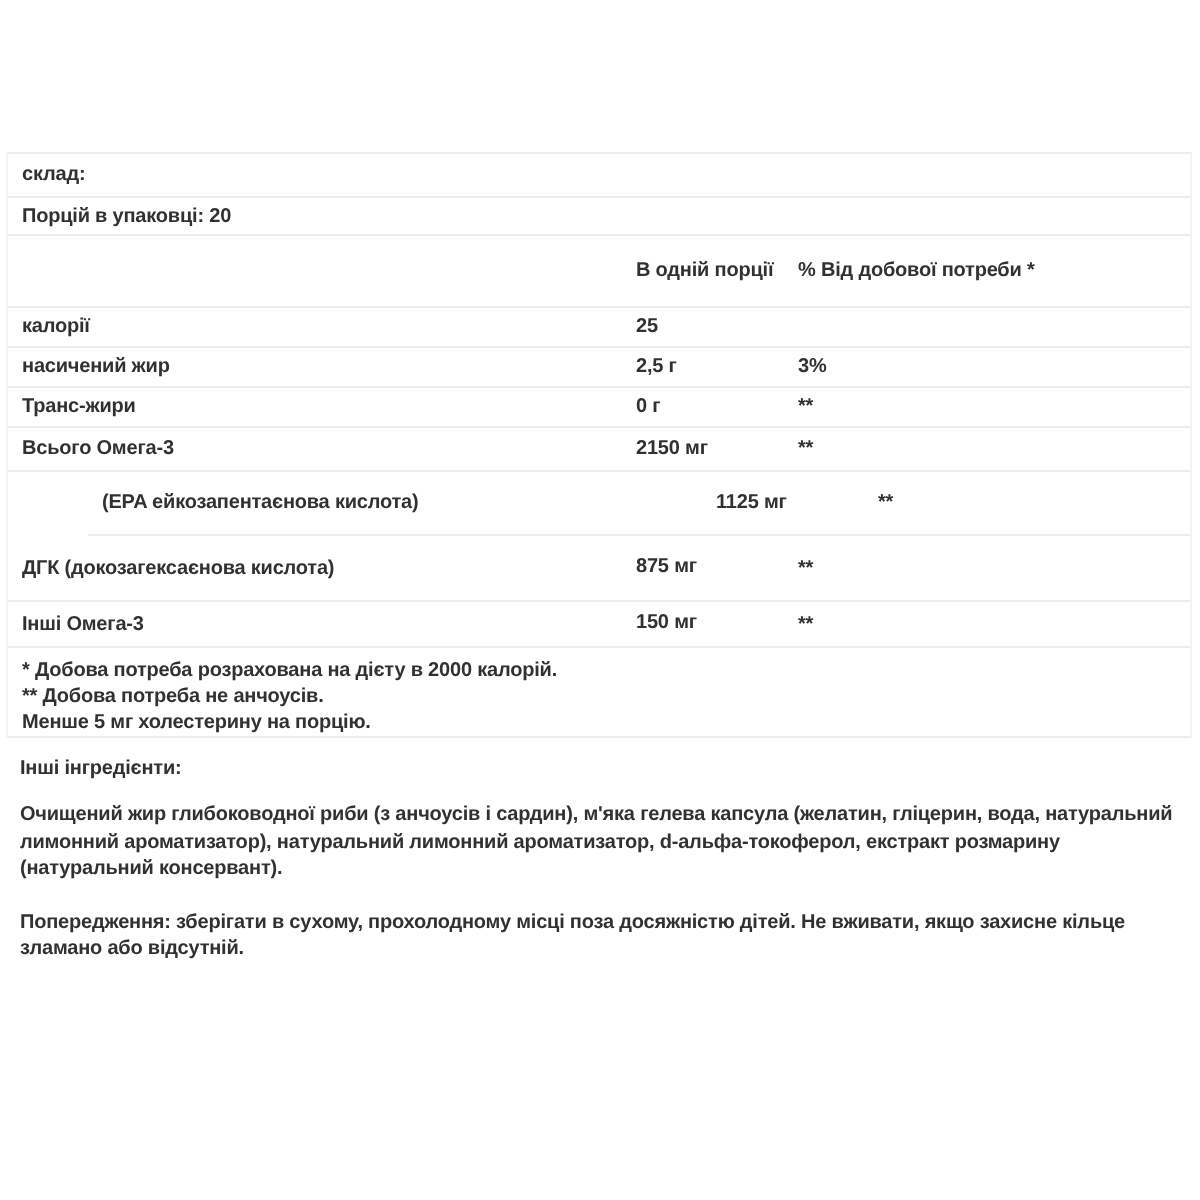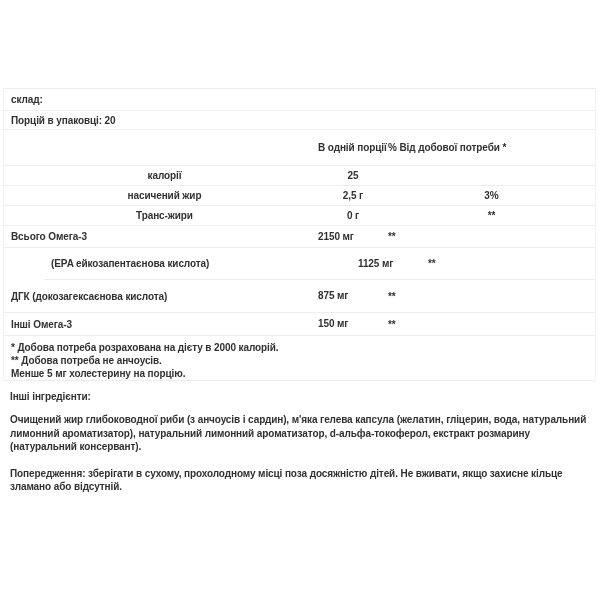--- a/index.html
+++ b/index.html
@@ -5,39 +5,39 @@
   html, body { margin: 0; padding: 0; }
   body {
     width: 600px; height: 600px; position: relative; overflow: hidden;
     background: #ffffff;
     font-family: "Liberation Sans", sans-serif;
     font-weight: bold;
     font-size: 10px;
     letter-spacing: -0.1px;
     color: #313131;
   }
-  .label-wrap { position: absolute; top: 88px; left: 3px; width: 593px; }
+  .label-wrap { position: absolute; top: 76px; left: 3px; width: 593px; }
   .facts-table {
     border-top: 1px solid #ededed;
     border-left: 1px solid #f4f4f4;
     border-right: 1px solid #f4f4f4;
     box-sizing: border-box;
   }
   .row {
     display: flex; align-items: center;
     border-bottom: 1px solid #ededed;
     padding-left: 7px;
     box-sizing: border-box;
   }
-  .h19 { height: 19px; } .h20 { height: 20px; text-align: center; } .h22 { height: 22px; }
+  .h19 { height: 19px; } .h20 { height: 20px; } .h22 { height: 22px; }
   .h23 { height: 23px; } .h32 { height: 32px; margin-left: 40px; } .h33 { height: 33px; }
   .h36 { height: 36px; }
   .col-name  { width: 307px; }
   .col-amount{ width: 70px; line-height: 11.5px; }
-  .col-dv    { flex: 1; }
+  .col-dv    { flex: 1; padding-left: 11px; }
   .footnotes {
     border-bottom: 1px solid #ededed;
     height: 45px; box-sizing: border-box;
     padding: 5px 7px 0; line-height: 13px;
   }
   .below { padding: 0 7px; }
   .other-title { margin-top: 10px; }
   .para { margin-top: 11px; line-height: 13.5px; }
   .warning { margin-top: 13px; line-height: 13.5px; }
 </style>

